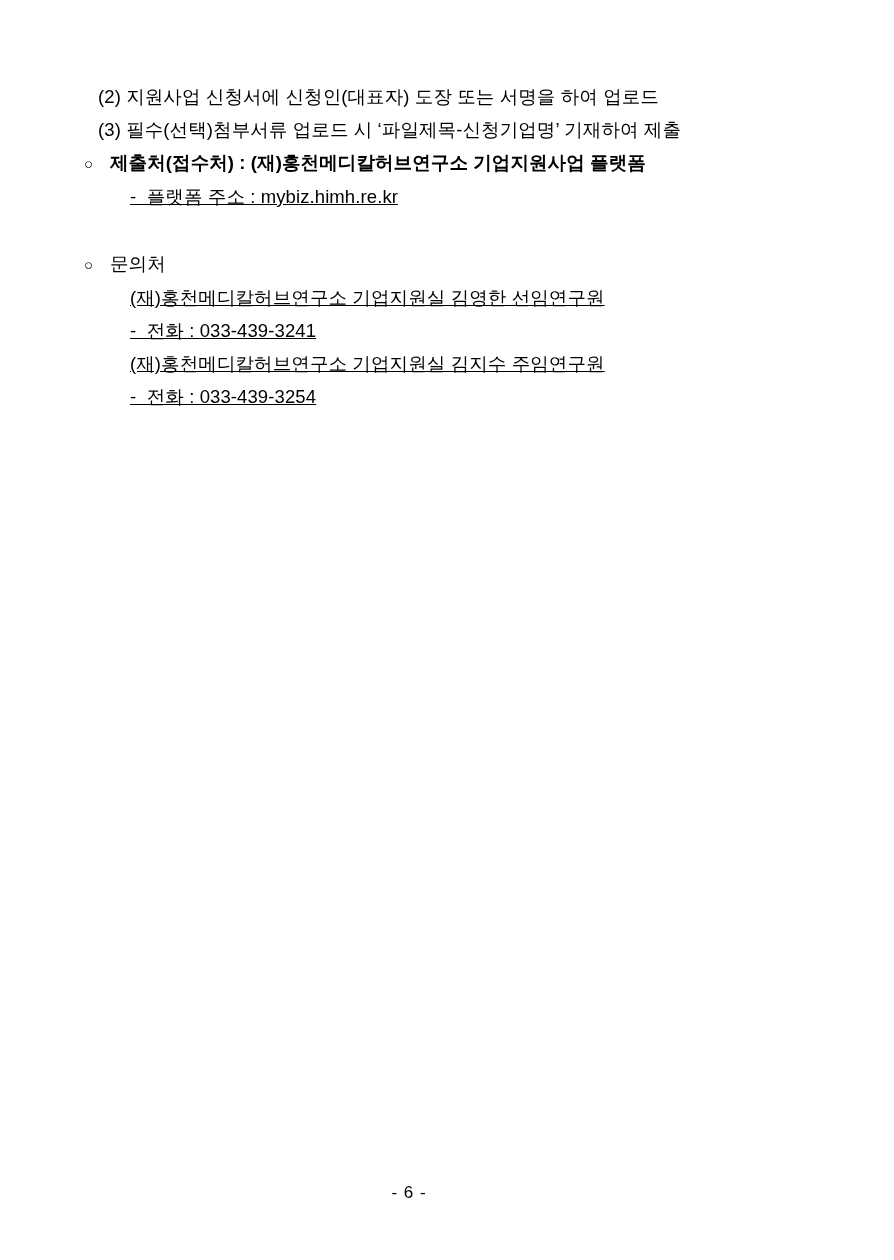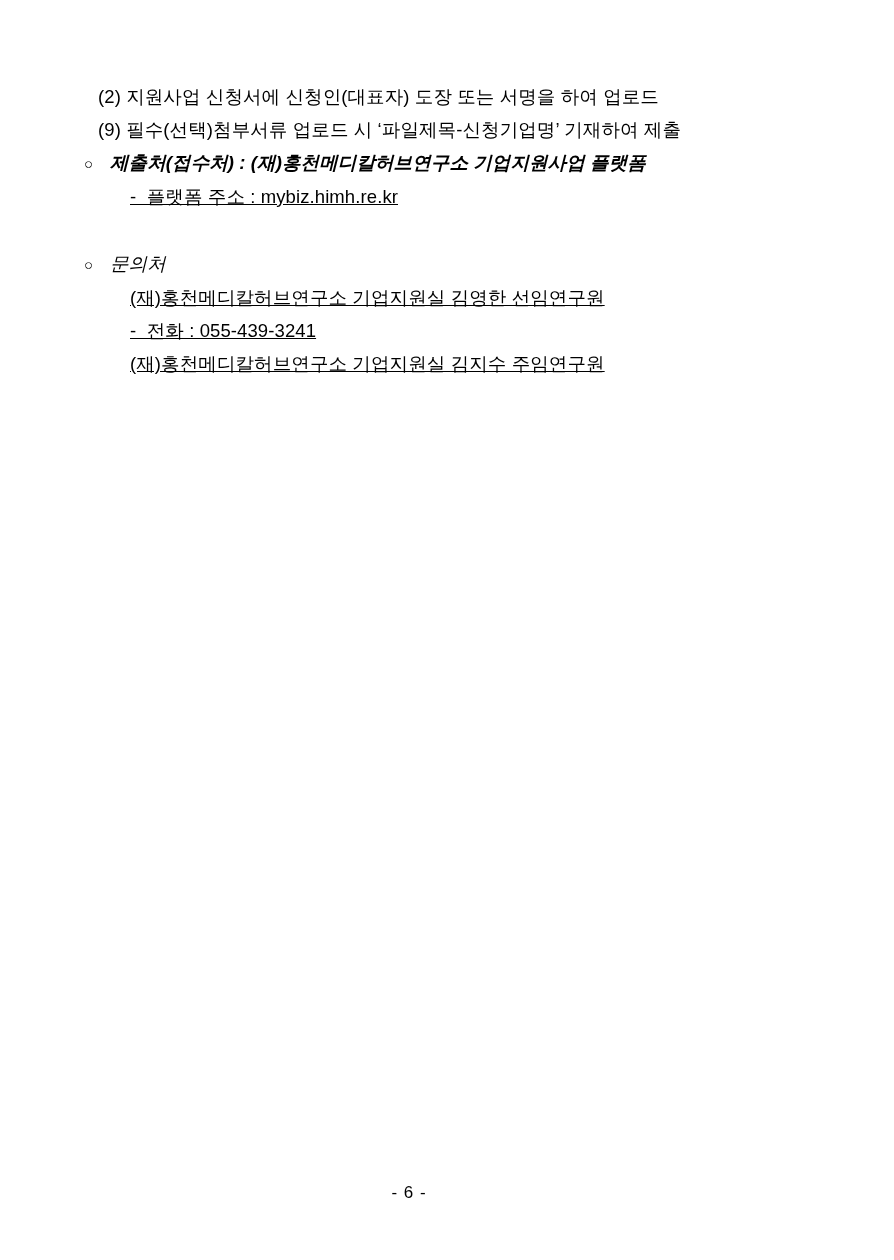--- a/index.html
+++ b/index.html
@@ -52,21 +52,20 @@
   }
   .lvl-circle .bullet {
     display: inline-block;
     width: 26px;
     flex: 0 0 26px;
     font-size: 15px;
     line-height: 33px;
   }
   .lvl-circle .btxt {
     display: inline-block;
-    font-style: italic;
   }
   .bold {
     font-weight: bold;
   }
 
   
   .lvl-dash {
     padding-left: 46px;
     text-decoration: underline;
   }
@@ -94,39 +93,40 @@
 </style>
 </head>
 <body>
 
 <div class="page">
 
   <div class="content">
 
     <div class="line lvl-num">(2) 지원사업 신청서에 신청인(대표자) 도장 또는 서명을 하여 업로드</div>
 
-    <div class="line lvl-num">(9) 필수(선택)첨부서류 업로드 시 ‘파일제목-신청기업명’ 기재하여 제출</div>
+    <div class="line lvl-num">(3) 필수(선택)첨부서류 업로드 시 ‘파일제목-신청기업명’ 기재하여 제출</div>
 
     <div class="line lvl-circle">
       <span class="bullet">○</span>
       <span class="btxt bold">제출처(접수처) : (재)홍천메디칼허브연구소 기업지원사업 플랫폼</span>
     </div>
 
     <div class="line lvl-dash">-  플랫폼 주소 : mybiz.himh.re.kr</div>
 
     <div class="spacer-lg"></div>
 
     <div class="line lvl-circle">
       <span class="bullet">○</span>
       <span class="btxt">문의처</span>
     </div>
 
     <div class="line lvl-plain">(재)홍천메디칼허브연구소 기업지원실 김영한 선임연구원</div>
-    <div class="line lvl-dash">-  전화 : 055-439-3241</div>
+    <div class="line lvl-dash">-  전화 : 033-439-3241</div>
 
     <div class="line lvl-plain">(재)홍천메디칼허브연구소 기업지원실 김지수 주임연구원</div>
 
+    <div class="line lvl-dash">-  전화 : 033-439-3254</div>
 
   </div>
 
   <div class="footer">- 6 -</div>
 
 </div>
 
 </body></html>

